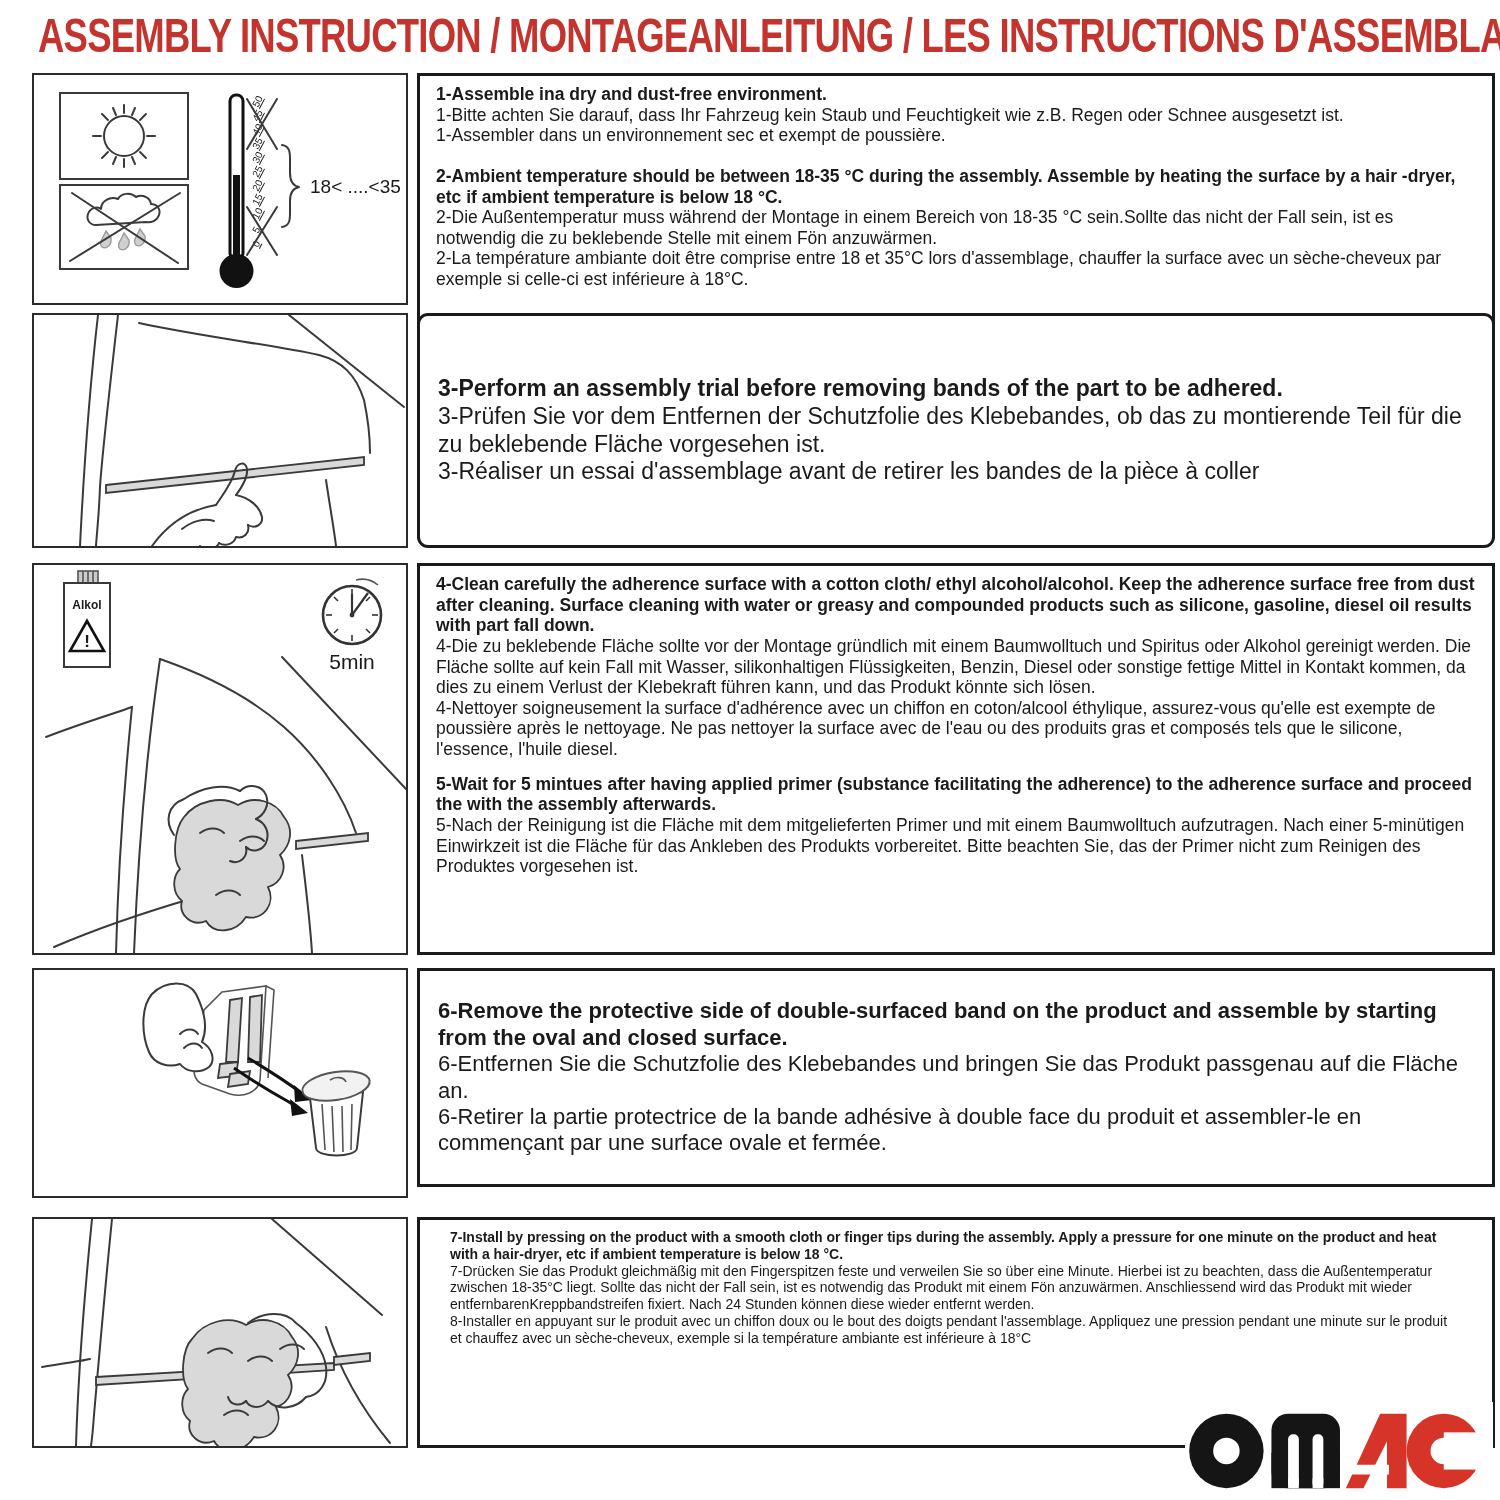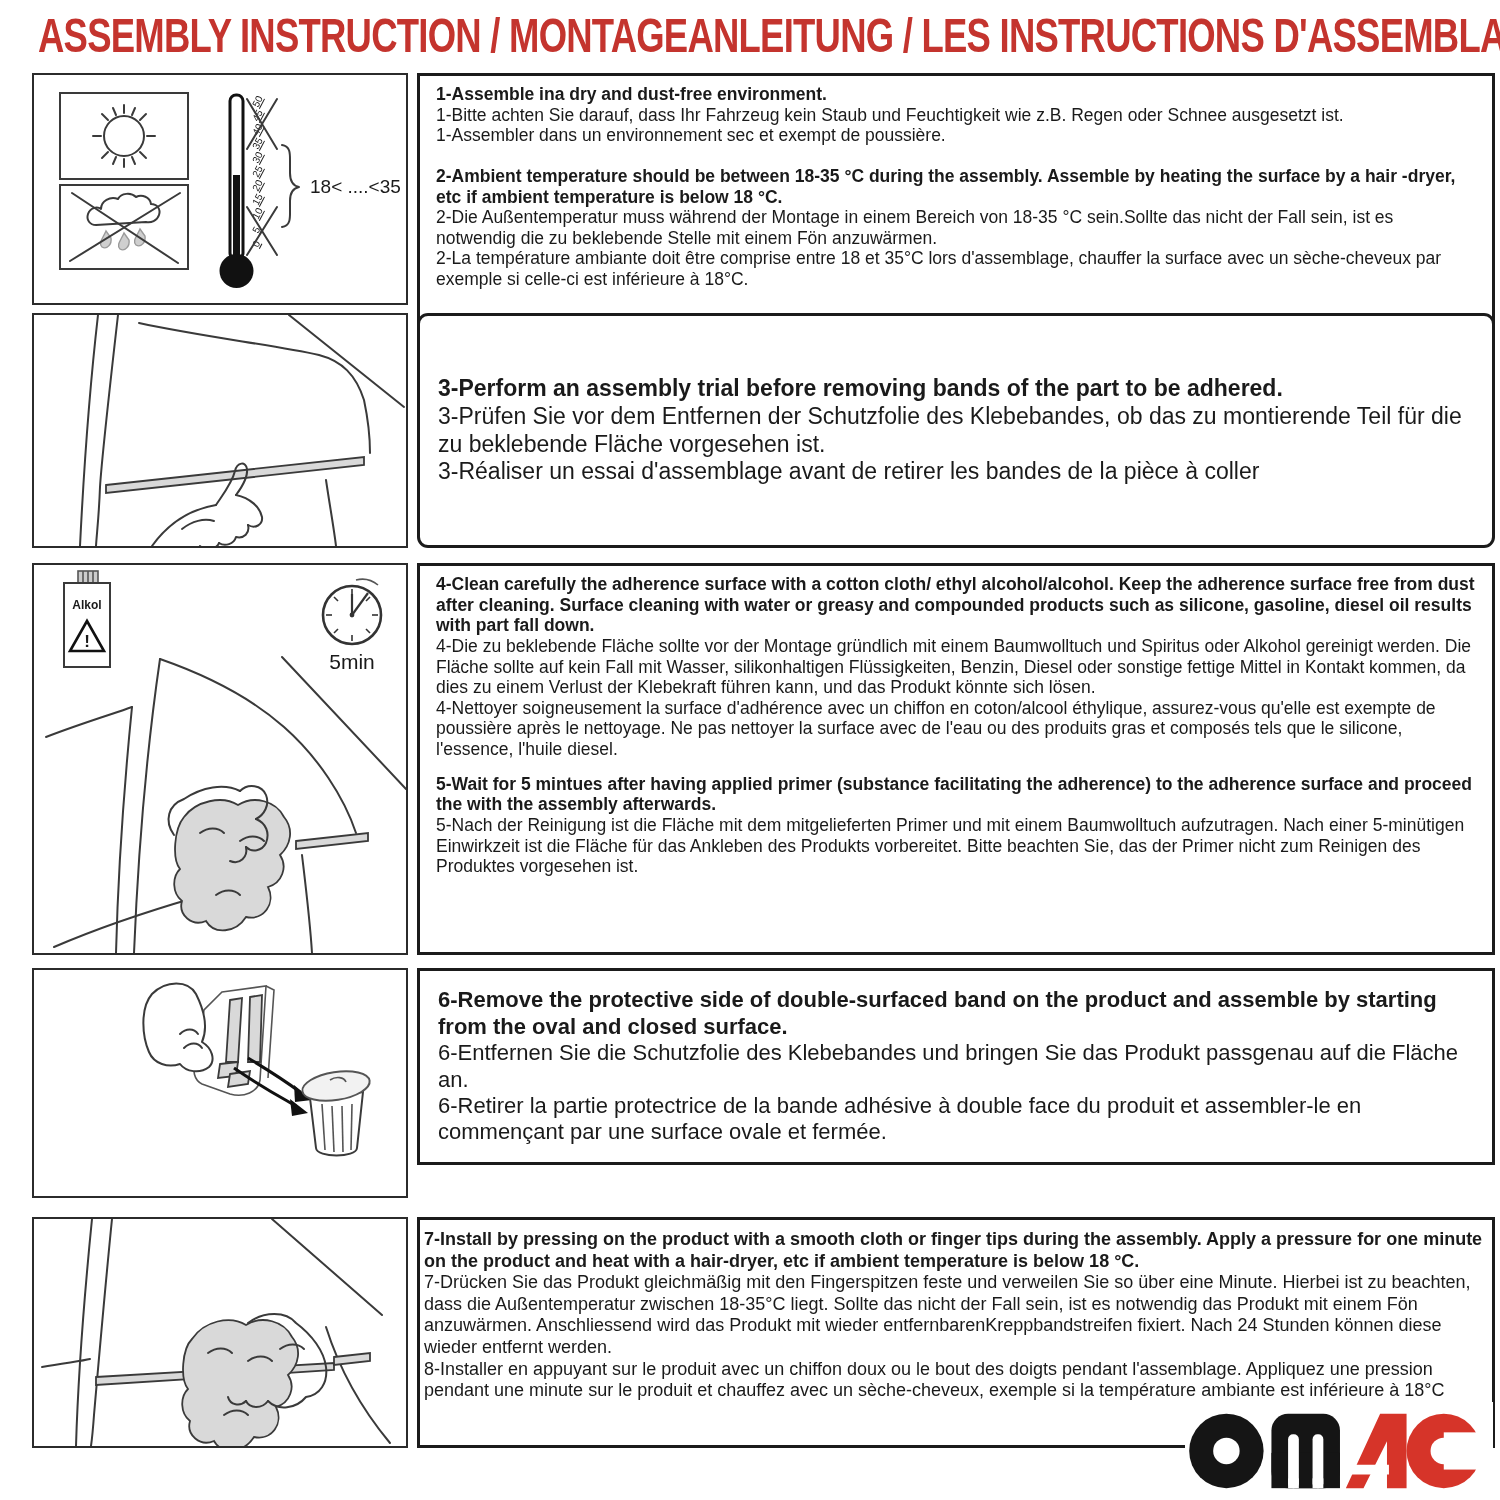--- a/index.html
+++ b/index.html
@@ -8,21 +8,21 @@
   .page-title{position:absolute;left:38px;top:8px;font-size:48px;font-weight:bold;
         letter-spacing:-1px;color:#c4342e;white-space:nowrap;
         transform:scaleX(0.76);transform-origin:left top;}
   .illu-box{position:absolute;left:32px;width:376px;border:2px solid #2b2b2b;
         background:#fff;box-sizing:border-box;overflow:hidden;}
   .text-box{position:absolute;left:417px;width:1078px;border:3px solid #1b1b1b;
         background:#fff;box-sizing:border-box;overflow:hidden;}
   .text-box p{margin:0;}
   .bold{font-weight:bold;}
   .small{font-size:17.5px;line-height:1.18;padding:8px 16px;}
-  .small2{font-size:18px;line-height:1.2;padding:9px 4px;}
+  .small2{font-size:14px;line-height:1.2;padding:9px 30px;}
   .big{font-size:23px;line-height:1.2;padding:6px 18px;display:flex;flex-direction:column;justify-content:center;border-radius:11px;}
   .mid{font-size:22px;line-height:1.2;padding:6px 18px;display:flex;flex-direction:column;justify-content:center;}
   .gap14{height:14px;}
   .gap20{height:20px;}
   svg{display:block;}
   .lineart{stroke:#3a3a3a;stroke-width:2;fill:none;stroke-linecap:round;stroke-linejoin:round;}
   .thin{stroke:#555;stroke-width:1.6;fill:none;}
   .grayfill{fill:#d9d9d9;stroke:#3a3a3a;stroke-width:1.8;}
   .whitefill{fill:#ffffff;stroke:#3a3a3a;stroke-width:2;}
   .svgtxt{font-family:"Liberation Sans", sans-serif;fill:#1a1a1a;}
@@ -233,21 +233,21 @@
             <line x1="298" y1="136" x2="300" y2="182"></line>
           <line x1="308" y1="136" x2="309" y2="182"></line>
             <line x1="318" y1="134" x2="317" y2="180"></line>
         </g>
         <ellipse cx="302" cy="116" rx="34" ry="14" transform="rotate(-9 302 116)" fill="#f2f2f2" stroke="#555" stroke-width="2"></ellipse>
         <path d="M296,110 C302,106 310,107 312,112" class="thin"></path>
       </g>
     </svg>
   </div>
 
-  <div class="text-box mid" style="top:968px;height:197px;">
+  <div class="text-box mid" style="top:968px;height:219px;">
     <p class="bold">6-Remove the protective side of double-surfaced band on the product and assemble by starting from the oval and closed surface.</p>
     <p>6-Entfernen Sie die Schutzfolie des Klebebandes und bringen Sie das Produkt passgenau auf die Fläche an.</p>
     <p>6-Retirer la partie protectrice de la bande adhésive à double face du produit et assembler-le en commençant par une surface ovale et fermée.</p>
   </div>
 
   <div class="illu-box" style="top:1217px;height:231px;">
     <svg width="372" height="227" viewBox="0 0 372 227">
       <g class="lineart">
         <path d="M58,0 C50,80 44,160 42,227"></path>
         <path d="M78,0 C70,80 64,150 60,196 C59,210 58,220 57,227"></path>

